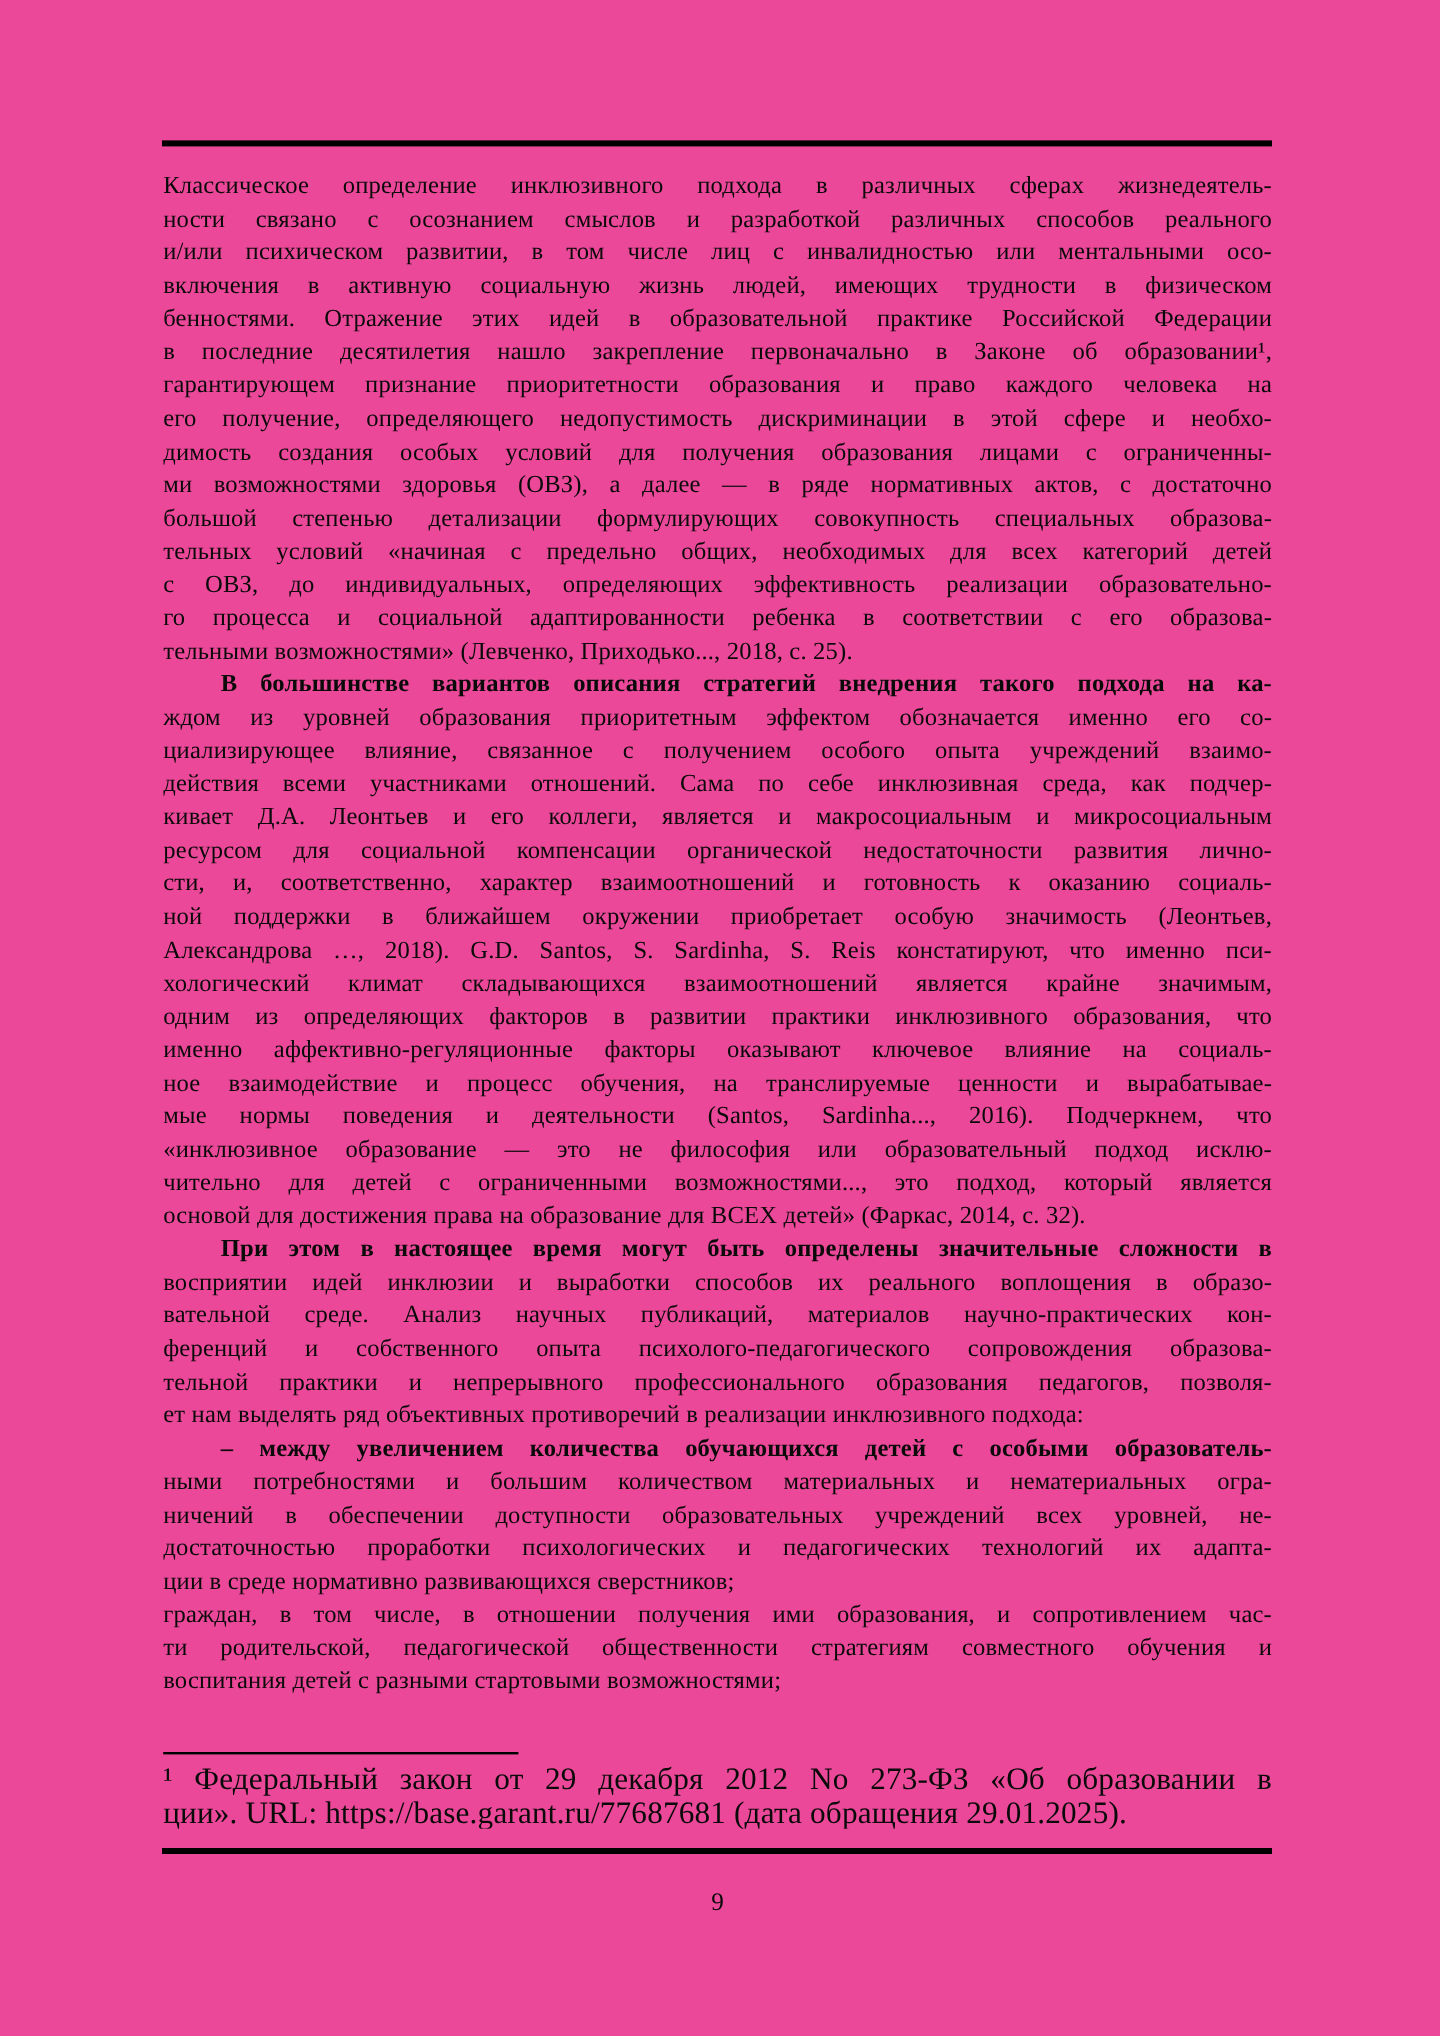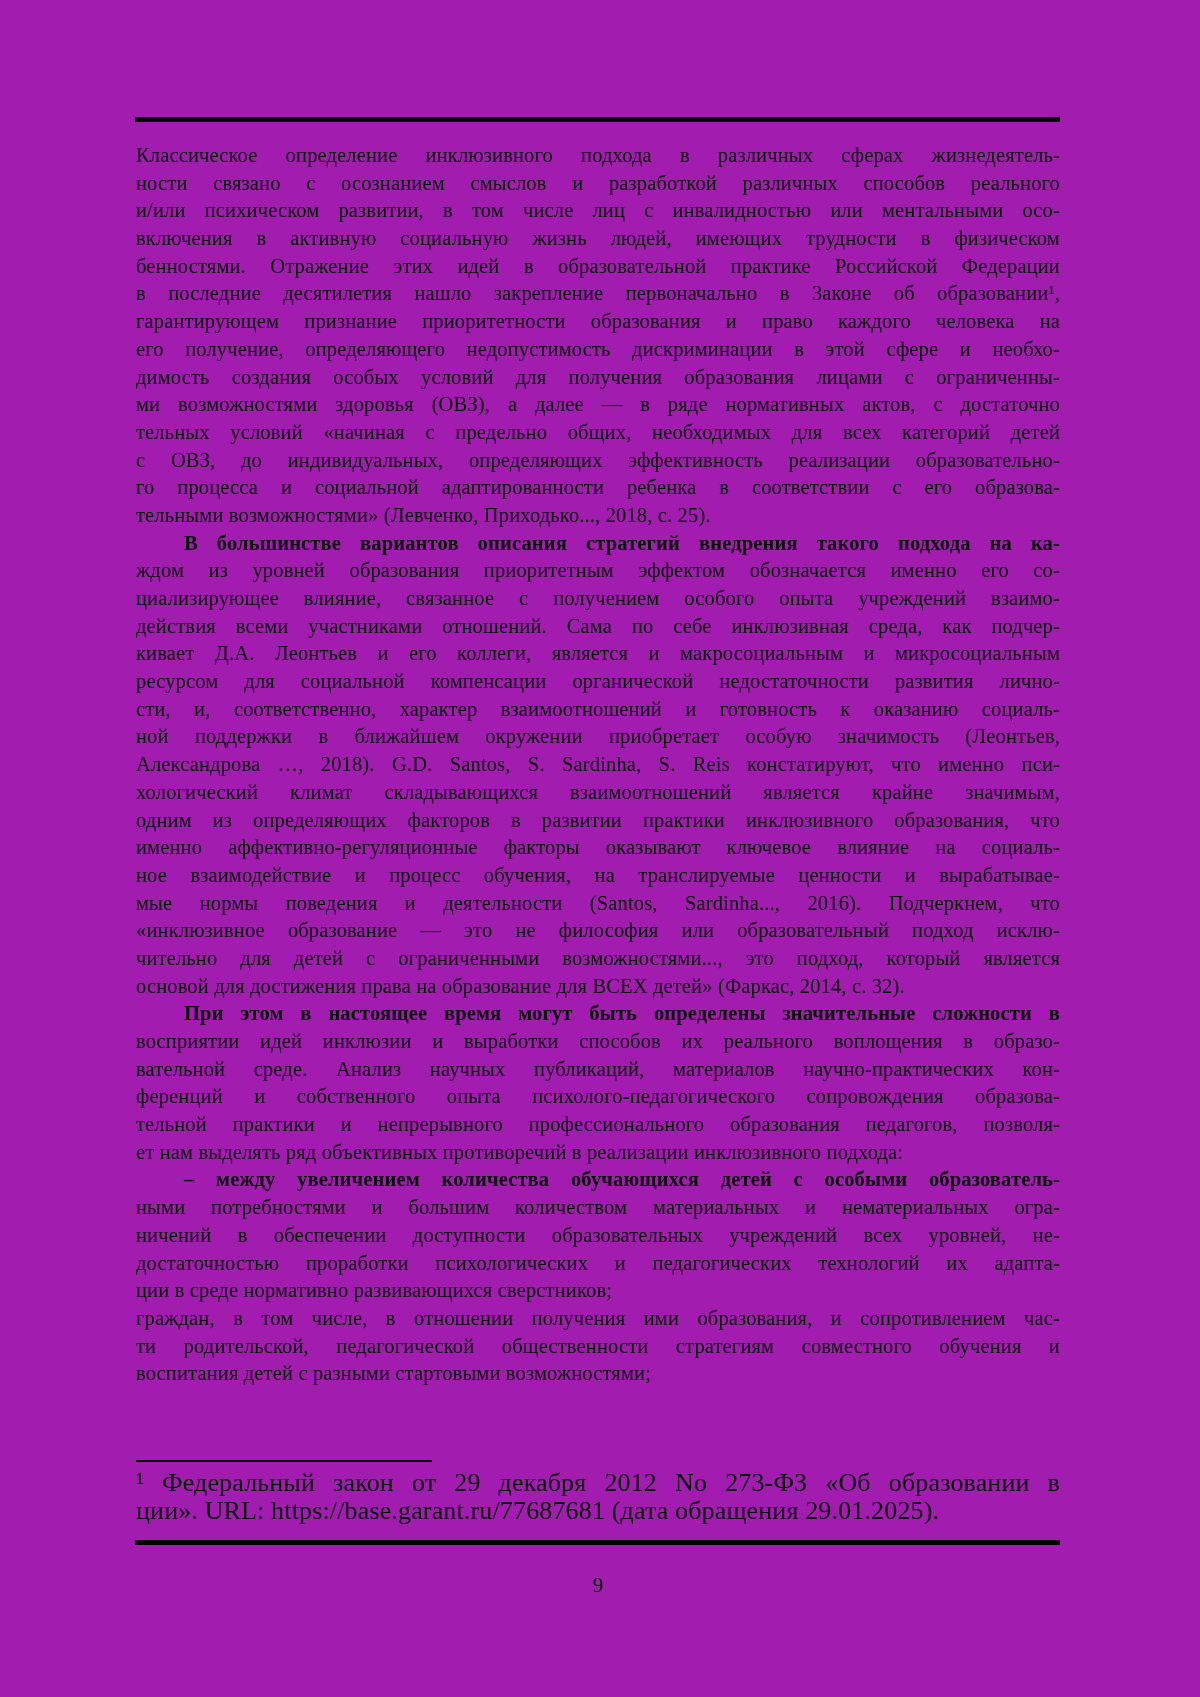--- a/index.html
+++ b/index.html
@@ -4,21 +4,21 @@
 <style>
   html, body {
     margin: 0;
     padding: 0;
     background: #ffffff;
   }
   .page {
     position: relative;
     width: 1200px;
     height: 1697px;
-    background: #a21caf;
+    background: #ec4899;
     font-family: "Liberation Serif", "DejaVu Serif", serif;
     color: #0a0a0a;
     overflow: hidden;
   }
   .rule {
     position: absolute;
     background: #000000;
   }
   .top-rule {
     left: 135px;
@@ -93,20 +93,21 @@
       <div class="line">Классическое определение инклюзивного подхода в различных сферах жизнедеятель-</div>
       <div class="line">ности связано с осознанием смыслов и разработкой различных способов реального</div>
       <div class="line">и/или психическом развитии, в том числе лиц с инвалидностью или ментальными осо-</div>
       <div class="line">включения в активную социальную жизнь людей, имеющих трудности в физическом</div>
       <div class="line">бенностями. Отражение этих идей в образовательной практике Российской Федерации</div>
       <div class="line">в последние десятилетия нашло закрепление первоначально в Законе об образовании¹,</div>
       <div class="line">гарантирующем признание приоритетности образования и право каждого человека на</div>
       <div class="line">его получение, определяющего недопустимость дискриминации в этой сфере и необхо-</div>
       <div class="line">димость создания особых условий для получения образования лицами с ограниченны-</div>
       <div class="line">ми возможностями здоровья (ОВЗ), а далее — в ряде нормативных актов, с достаточно</div>
+      <div class="line">большой степенью детализации формулирующих совокупность специальных образова-</div>
       <div class="line">тельных условий «начиная с предельно общих, необходимых для всех категорий детей</div>
       <div class="line">с ОВЗ, до индивидуальных, определяющих эффективность реализации образовательно-</div>
       <div class="line">го процесса и социальной адаптированности ребенка в соответствии с его образова-</div>
       <div class="line last">тельными возможностями» (Левченко, Приходько..., 2018, с. 25).</div>
       <div class="line indent">В большинстве вариантов описания стратегий внедрения такого подхода на ка-</div>
       <div class="line">ждом из уровней образования приоритетным эффектом обозначается именно его со-</div>
       <div class="line">циализирующее влияние, связанное с получением особого опыта учреждений взаимо-</div>
       <div class="line">действия всеми участниками отношений. Сама по себе инклюзивная среда, как подчер-</div>
       <div class="line">кивает Д.А. Леонтьев и его коллеги, является и макросоциальным и микросоциальным</div>
       <div class="line">ресурсом для социальной компенсации органической недостаточности развития лично-</div>

